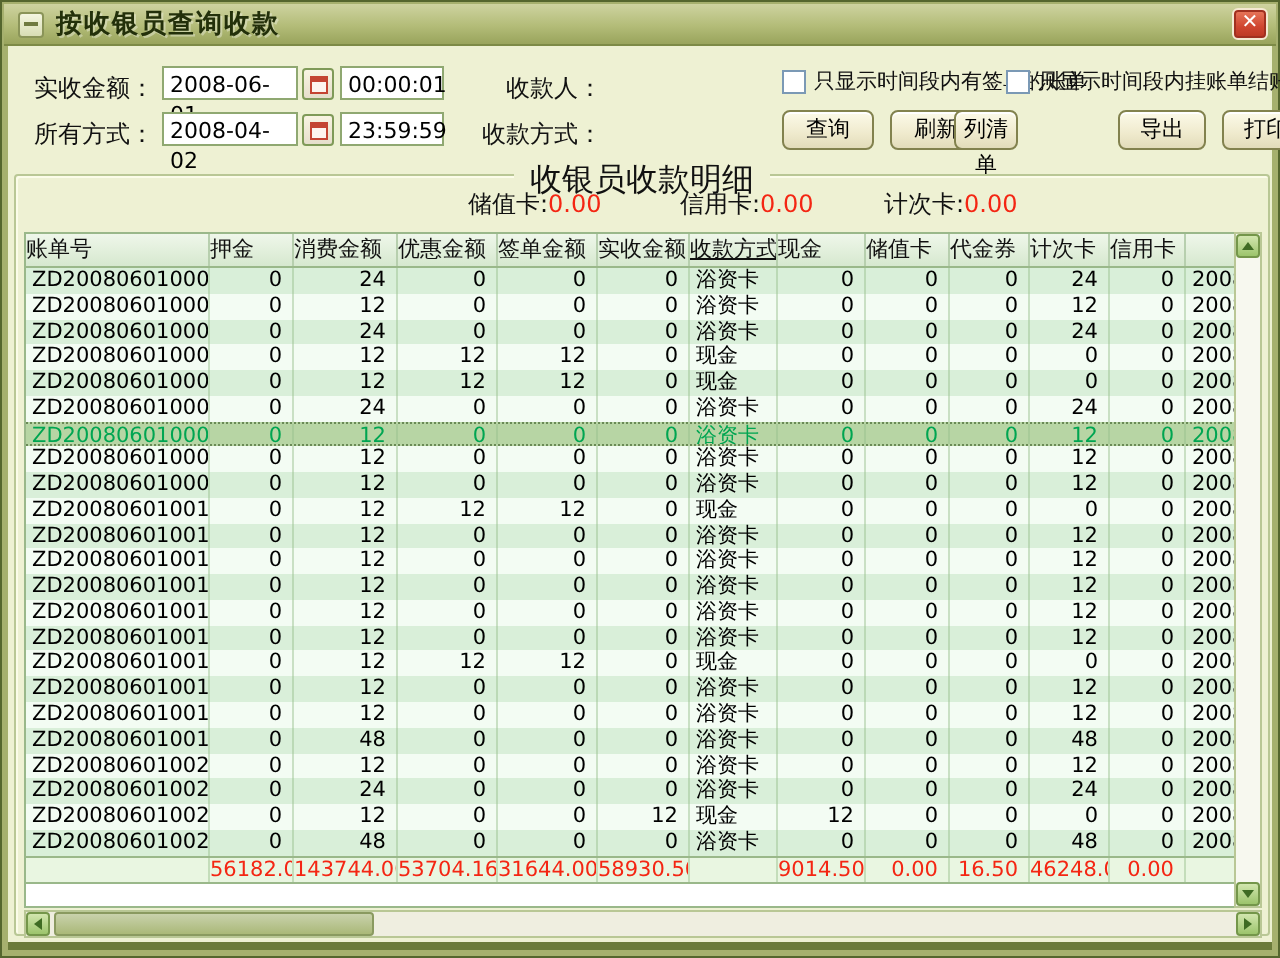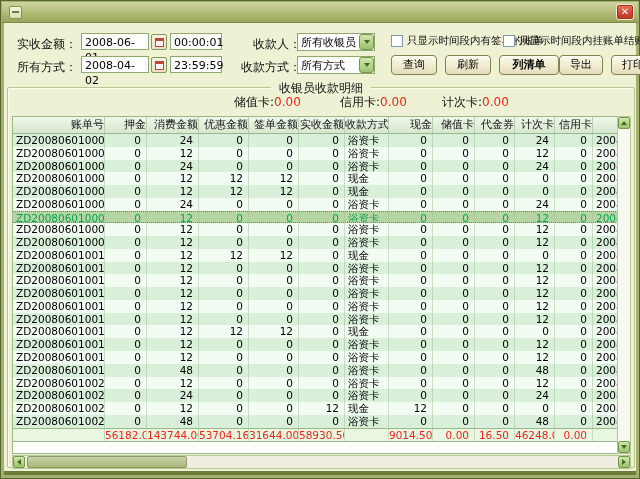--- a/index.html
+++ b/index.html
@@ -74,38 +74,38 @@
   }
 
   
   .groupbox{
     position:absolute; left:6px; top:86px; width:628px; height:381px;
     border:1px solid #b9c795; border-radius:2px;
     box-shadow:inset 1px 1px 0 #fbfce9;
   }
   .legend{
     position:absolute; top:-8px; left:50%; transform:translateX(-50%);
-    background:#eef1d3; padding:0 8px; font-size:12px; color:#111; white-space:nowrap;
+    background:#eef1d3; padding:0 8px; font-size:16px; color:#111; white-space:nowrap;
   }
   .summary{ position:absolute; left:0; top:6px; width:100%; height:18px; font-size:12px; }
   .sum-item{ position:absolute; white-space:nowrap; }
   .sum-label{ color:#111; }
   .sum-value{ color:#f42613; }
 
   
   .table-wrap{
     position:absolute; left:4px; top:28px; width:606px; height:338px;
     border:1px solid #9ab88a; border-right:none;
     background:#fff; overflow:hidden;
   }
   .thead{ display:flex; height:17px;
     background:linear-gradient(#eff7ea,#d6e8cf);
     border-bottom:1px solid #9ab88a; }
   .th{
-    font-size:11px; color:#111; text-align:right; line-height:16px;
+    font-size:11px; color:#111; text-align:left; line-height:16px;
     border-right:1px solid #b7cfae; white-space:nowrap; overflow:hidden; flex:none;
   }
   .tbody{ display:flex; flex-direction:column; height:294px; }
   .trow{ display:flex; height:12.78px; flex:none; cursor:default; }
   .trow.odd{ background:#d9efd9; }
   .trow.even{ background:#f3fcf3; }
   .trow.selected{ background:#b7d5a4; border-top:1px dotted #6a8a56; border-bottom:1px dotted #6a8a56; }
   .trow.selected .td{ color:#00a551; }
   .td{
     font-size:10.5px; color:#000; line-height:12px;
@@ -147,82 +147,75 @@
 </style>
 </head>
 <body>
 
 <div class="window">
 
   <div class="titlebar">
     <span class="win-icon">
         <span class="dash"></span>
       </span>
+    <span class="title">按收银员查询收款</span>
     <span class="close-btn">✕</span>
   </div>
 
   <span class="form-label" style="left:16px; top:35px;">实收金额：</span>
   <span class="tb" style="left:80px; top:32px; width:68px;">2008-06-01</span>
   <span class="cal-btn" style="left:150px; top:33px;">
       <span class="cal-glyph"></span>
     </span>
   <span class="tb" style="left:169px; top:32px; width:52px;">00:00:01</span>
 
   <span class="form-label" style="left:252px; top:35px;">收款人：</span>
-  <div class="select" style="left:296px; top:32px; width:78px;">
-    <span class="sel-text">所有收银员</span>
-    <span class="sel-arrow"></span>
-  </div>
 
   <div class="checkbox-row" style="left:390px; top:33px;">
     <span class="cbx"></span>
     <span class="cbx-label">只显示时间段内有签单的账单</span>
   </div>
 
   <div class="checkbox-row" style="left:502px; top:33px;">
     <span class="cbx"></span>
     <span class="cbx-label">只显示时间段内挂账单结账</span>
   </div>
 
   <span class="form-label" style="left:16px; top:58px;">所有方式：</span>
   <span class="tb" style="left:80px; top:55px; width:68px;">2008-04-02</span>
   <span class="cal-btn" style="left:150px; top:56px;">
       <span class="cal-glyph"></span>
     </span>
   <span class="tb" style="left:169px; top:55px; width:52px;">23:59:59</span>
 
   <span class="form-label" style="left:240px; top:58px;">收款方式：</span>
-  <div class="select" style="left:296px; top:55px; width:78px;">
-    <span class="sel-text">所有方式</span>
-    <span class="sel-arrow"></span>
-  </div>
 
   <button class="btn" style="left:390px; top:54px; width:46px;">查询</button>
   <button class="btn" style="left:444px; top:54px; width:46px;">刷新</button>
-  <button class="btn" style="left:498px; top:54px; width:60px;font-weight:bold;">列清单</button>
+  <button class="btn" style="left:476px; top:54px; width:32px;">列清单</button>
   <button class="btn" style="left:558px; top:54px; width:44px;">导出</button>
 
   <div class="groupbox">
     <span class="legend">收银员收款明细</span>
 
     <div class="summary" id="summary">
         <span class="sum-item" style="left: 226px;"><span class="sum-label">储值卡:</span><span class="sum-value">0.00</span></span>
         <span class="sum-item" style="left: 332px;"><span class="sum-label">信用卡:</span><span class="sum-value">0.00</span></span>
         <span class="sum-item" style="left: 434px;"><span class="sum-label">计次卡:</span><span class="sum-value">0.00</span></span>
       </div>
 
     <div class="table-wrap">
       <div class="thead" id="thead">
           <div class="th" style="width: 92px;">账单号</div>
           <div class="th" style="width: 42px;">押金</div>
           <div class="th" style="width: 52px;">消费金额</div>
           <div class="th" style="width: 50px;">优惠金额</div>
           <div class="th" style="width: 50px;">签单金额</div>
           <div class="th" style="width: 46px;">实收金额</div>
-          <div class="th" style="width: 44px;">收款方式</div>
+          <div class="th" style="width: 44px; text-decoration: underline;">收款方式</div>
           <div class="th" style="width: 44px;">现金</div>
           <div class="th" style="width: 42px;">储值卡</div>
           <div class="th" style="width: 40px;">代金券</div>
           <div class="th" style="width: 40px;">计次卡</div>
           <div class="th" style="width: 38px;">信用卡</div>
           <div class="th" style="width: 60px;"></div>
         </div>
       <div class="tbody" id="tbody">
           <div class="trow odd">
             <div class="td txt" style="width: 92px;">ZD200806010001</div>

